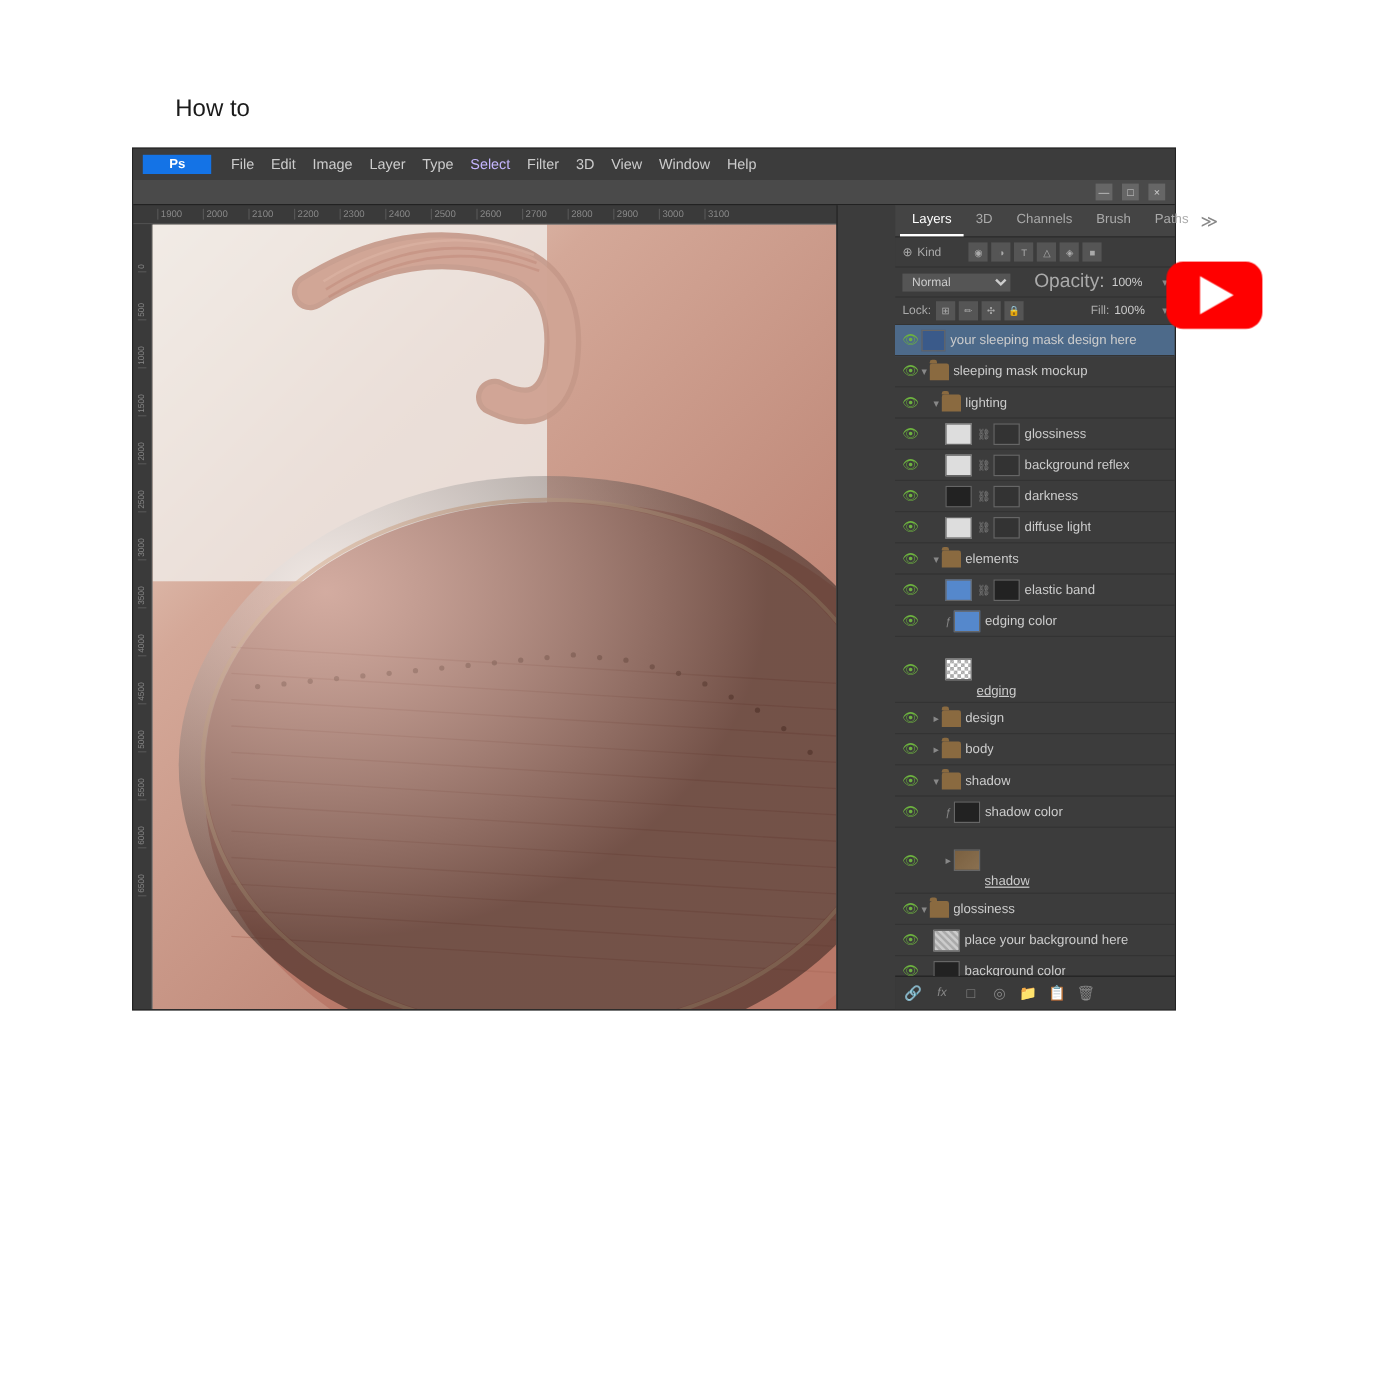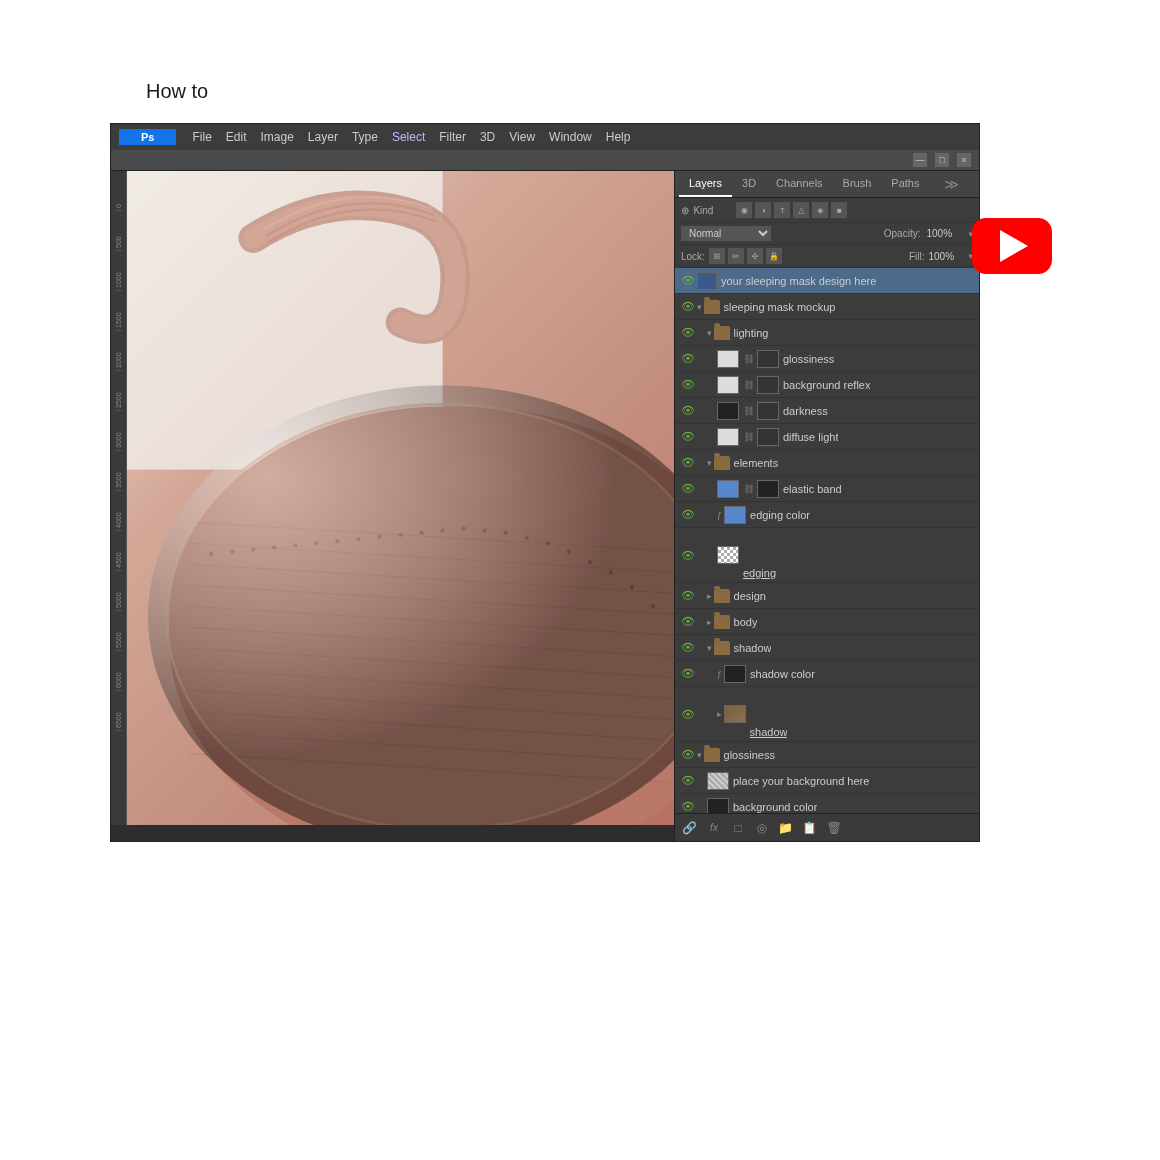--- a/index.html
+++ b/index.html
@@ -174,27 +174,28 @@
     .canvas-image {
       width: 100%;
       height: 100%;
       background: linear-gradient(135deg, #f5e6d8 0%, #d4a898 30%, #c49080 60%, #b87060 100%);
       position: relative;
       overflow: hidden;
     }
 
     
     .ps-layers-panel {
-      width: 305px;
+      width: 282px;
       background: #3c3c3c;
       border-left: 1px solid #222;
       display: flex;
       flex-direction: column;
       font-size: 11px;
       color: #ccc;
+      padding-left: 48px;
     }
 
     .layers-tabs {
       display: flex;
       background: #444;
       border-bottom: 1px solid #222;
       align-items: center;
       padding: 0 4px;
       padding-right: 20px;
     }
@@ -262,21 +263,21 @@
     .blend-select {
       background: #555;
       border: none;
       color: #ccc;
       font-size: 10px;
       padding: 1px 4px;
       width: 90px;
     }
 
     .opacity-label {
-      font-size: 10px;
+      font-size: 16px;
       color: #aaa;
       margin-left: auto;
     }
 
     .opacity-val {
       font-size: 10px;
       color: #ccc;
       width: 36px;
     }
 
@@ -523,20 +524,37 @@
         <div class="ps-title-btn">—</div>
         <div class="ps-title-btn">□</div>
         <div class="ps-title-btn">×</div>
       </div>
     </div>
 
     <div class="ps-content">
 
       <div class="ps-canvas-area">
 
+        <div class="ps-ruler-h">
+          <div class="ruler-marks">
+            <div class="ruler-mark">1900</div>
+            <div class="ruler-mark">2000</div>
+            <div class="ruler-mark">2100</div>
+            <div class="ruler-mark">2200</div>
+            <div class="ruler-mark">2300</div>
+            <div class="ruler-mark">2400</div>
+            <div class="ruler-mark">2500</div>
+            <div class="ruler-mark">2600</div>
+            <div class="ruler-mark">2700</div>
+            <div class="ruler-mark">2800</div>
+            <div class="ruler-mark">2900</div>
+            <div class="ruler-mark">3000</div>
+            <div class="ruler-mark">3100</div>
+          </div>
+        </div>
 
         <div class="ps-canvas-body">
 
           <div class="ps-ruler-v">
             <div class="ruler-v-mark">0</div>
             <div class="ruler-v-mark">500</div>
             <div class="ruler-v-mark">1000</div>
             <div class="ruler-v-mark">1500</div>
             <div class="ruler-v-mark">2000</div>
             <div class="ruler-v-mark">2500</div>

